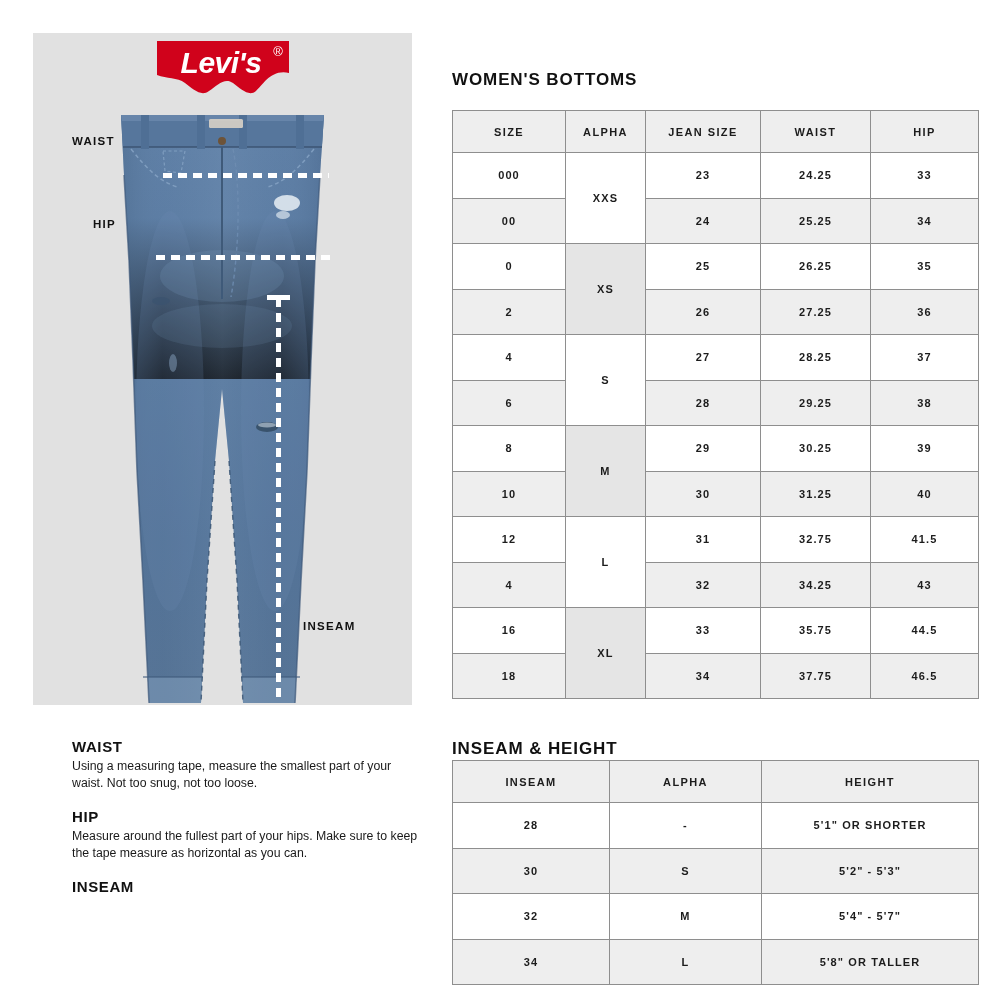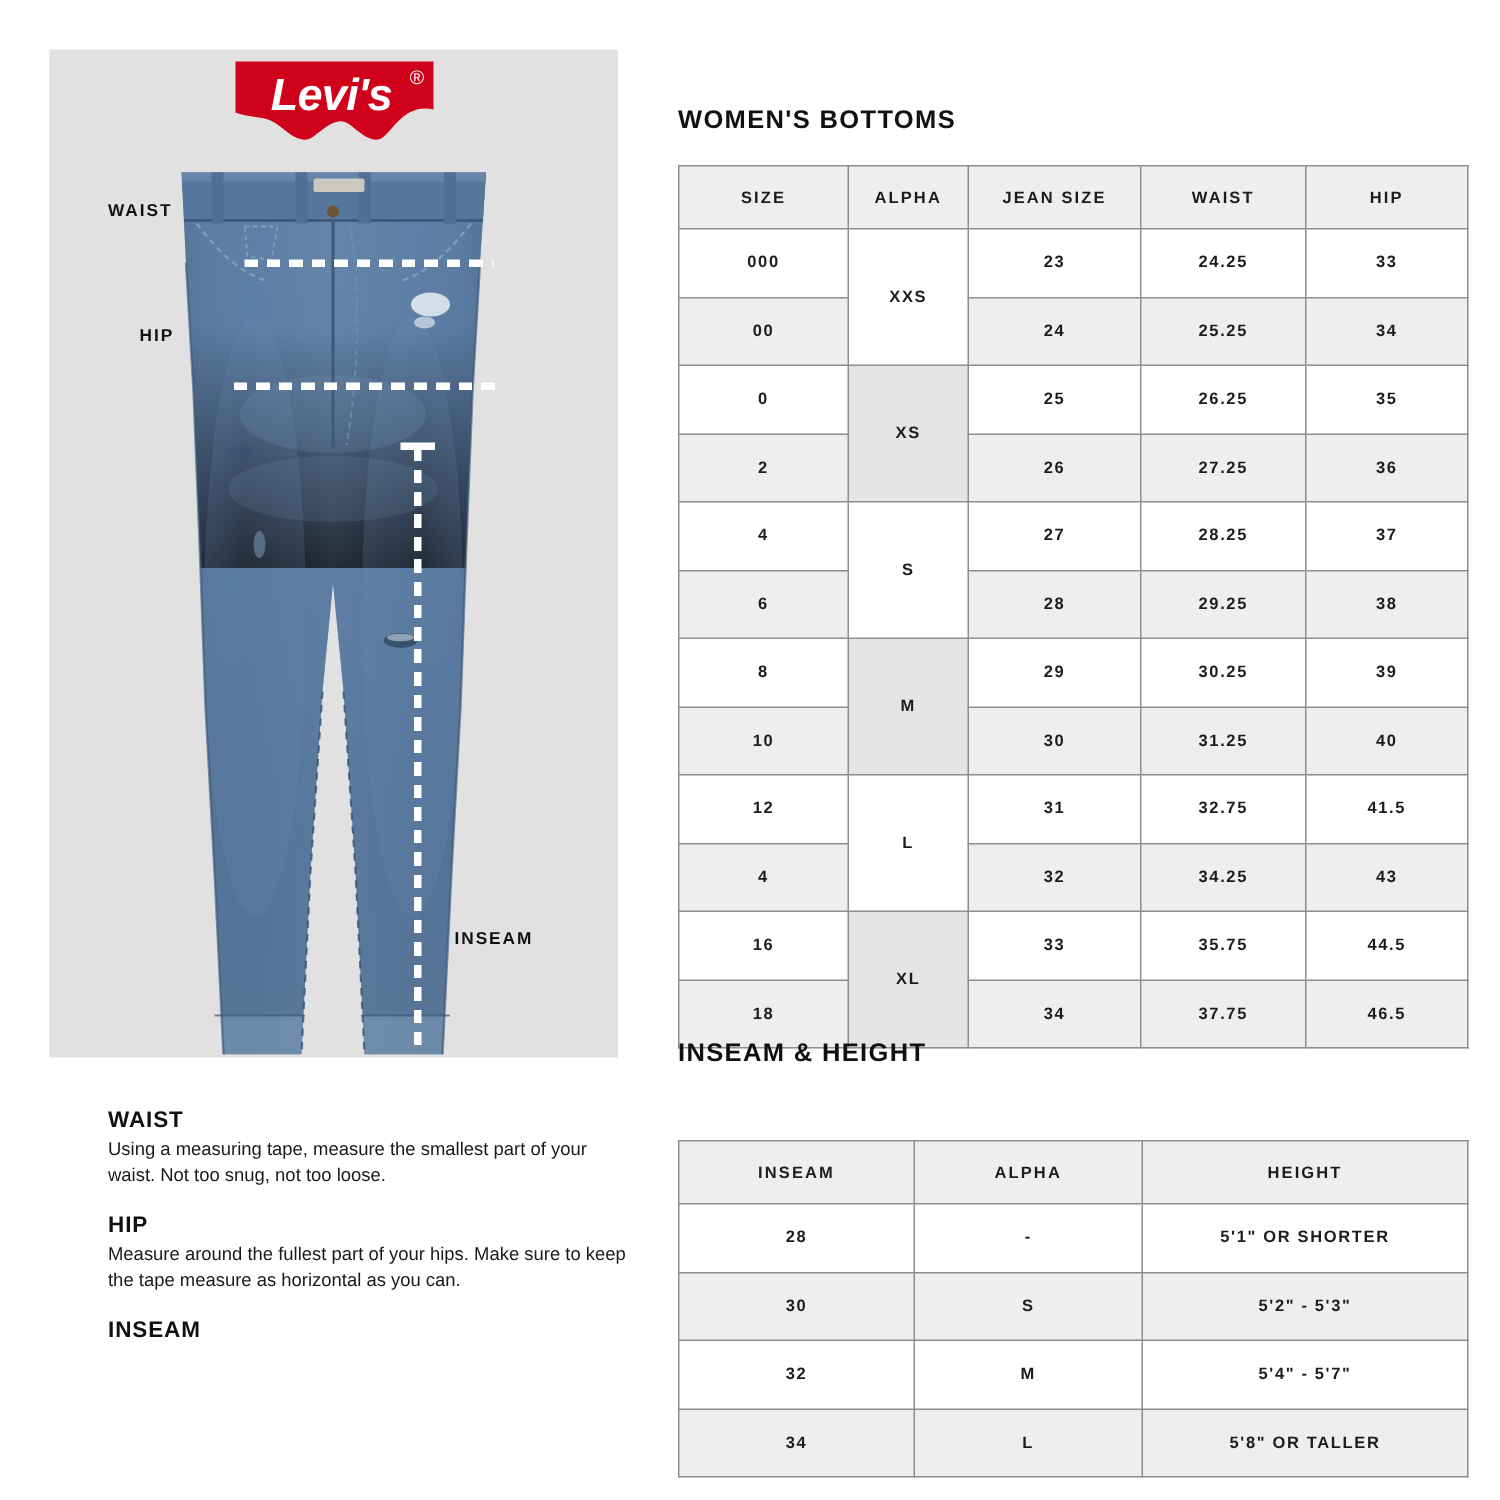--- a/index.html
+++ b/index.html
@@ -113,21 +113,21 @@
   }
 
   .section-title {
     font-size: 17px;
     font-weight: bold;
     letter-spacing: 0.9px;
     color: #111;
     margin: 0;
   }
   #title-womens { position: absolute; left: 0; top: 70px; }
-  #title-inseam { position: absolute; left: 0; top: 692px; }
+  #title-inseam { position: absolute; left: 0; top: 739px; }
 
   table.size-table {
     position: absolute;
     border-collapse: collapse;
     table-layout: fixed;
     width: 526px;
     background: #ffffff;
   }
   #table-womens { left: 0; top: 110px; }
   #table-inseam { left: 0; top: 760px; }

